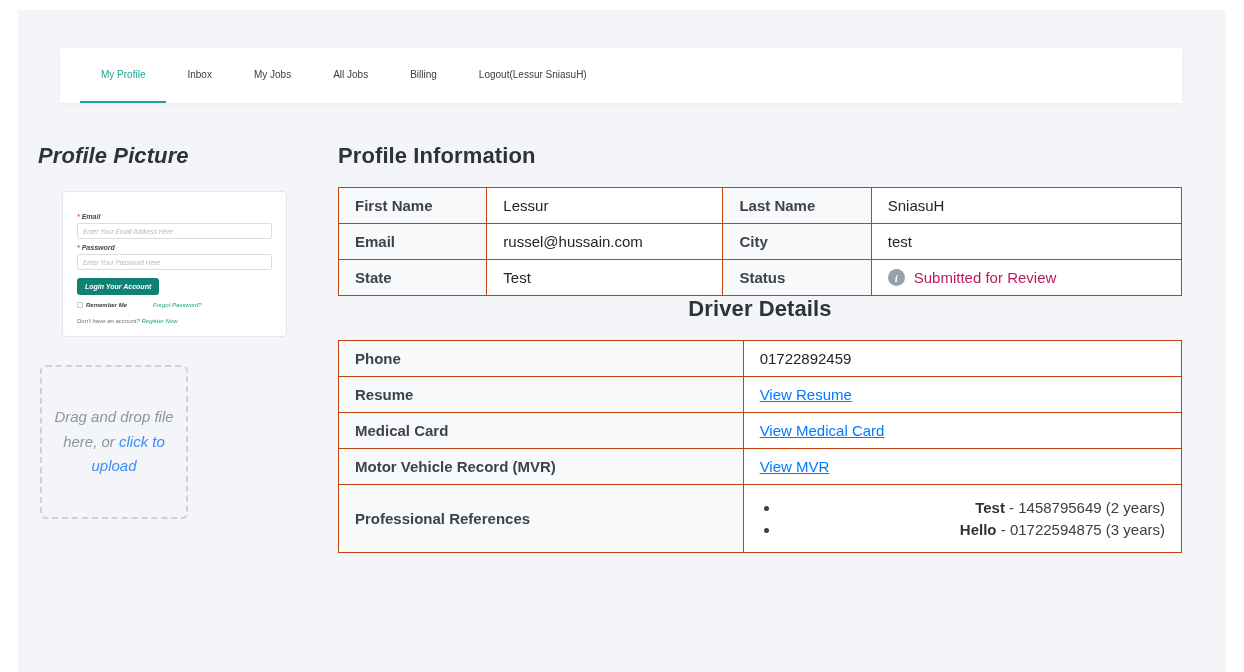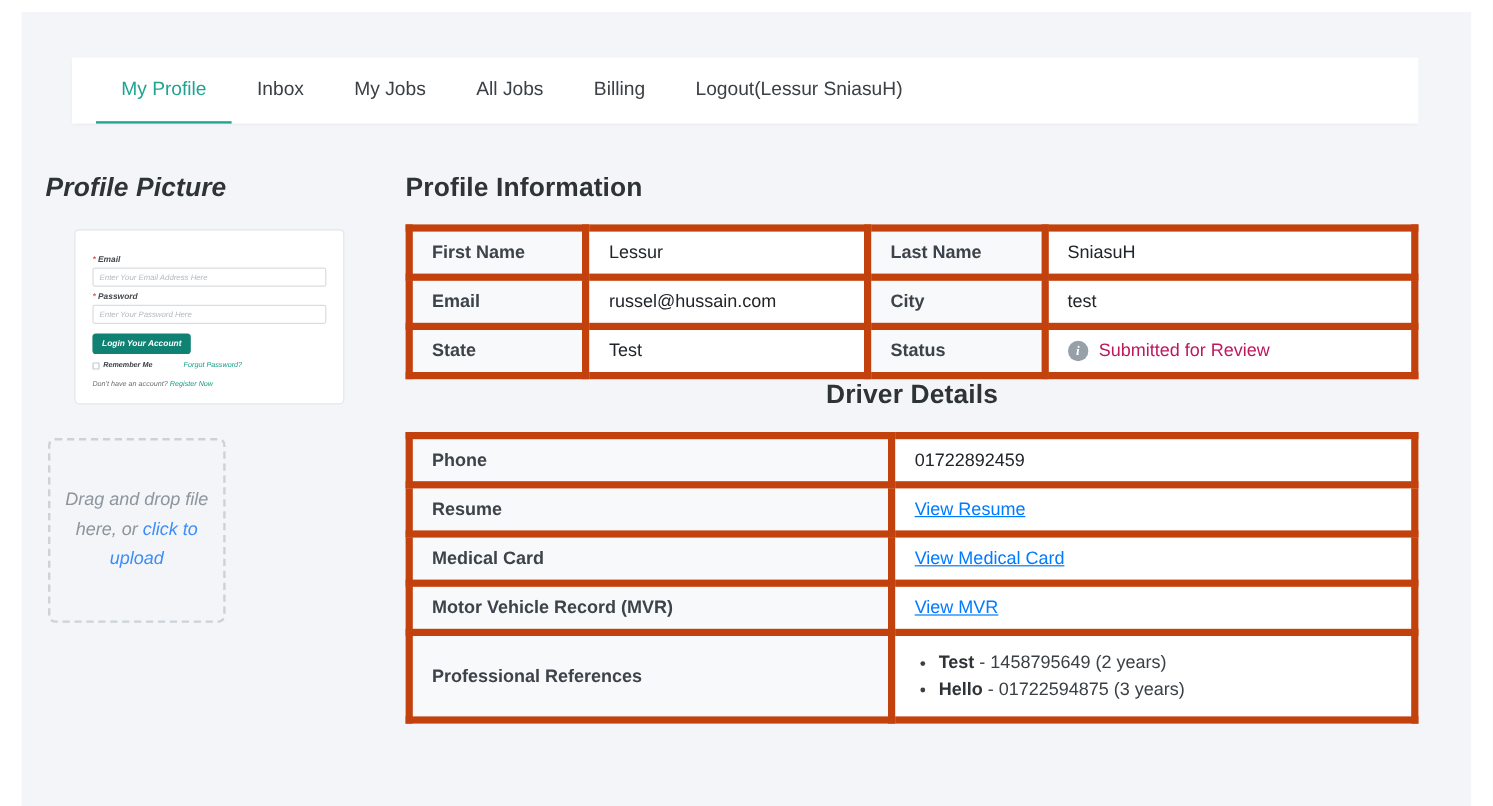--- a/index.html
+++ b/index.html
@@ -21,21 +21,21 @@
     height: 55px;
     background: #ffffff;
     display: flex;
     align-items: stretch;
     padding-left: 20px;
     box-shadow: 0 1px 3px rgba(0,0,0,.05);
   }
   .nav-item {
     display: flex; align-items: center;
     padding: 0 21px;
-    font-size: 16px; color: #3b4045;
+    font-size: 10px; color: #3b4045;
     cursor: pointer;
     border-bottom: 2px solid transparent;
     text-decoration: none;
     white-space: nowrap;
   }
   .nav-item.active { color: #20a492; border-bottom-color: #20a492; }
 
   
   .content { display: flex; padding: 40px 44px 0 20px; }
   .left-col { width: 300px; flex: none; font-style: italic; }
@@ -91,40 +91,40 @@
   }
   .dropzone a { color: #3d8ef8; text-decoration: none; cursor: pointer; }
 
   
   table.grid {
     width: 100%; border-collapse: collapse; background: #fff;
     margin-top: 18px;
     border: 1px solid #e2e5e8;
   }
   table.grid td {
-    border: 6px solid #c2410c;
+    border: 1px solid #c2410c;
     font-size: 15px; padding: 9px 16px; color: #212529;
     vertical-align: middle;
   }
   table.grid td.lbl { background: #f8f9fa; font-weight: 700; color: #3d434a; }
   table.grid a { color: #007bff; text-decoration: underline; }
 
   .status-cell { color: #be185d; display: flex; align-items: center; gap: 9px; font-size: 15px; }
   .info-icon {
     width: 17px; height: 17px; border-radius: 50%;
     background: #97a0a8; color: #fff;
     display: inline-flex; align-items: center; justify-content: center;
     flex: none;
     font-family: "Liberation Serif", serif; font-style: italic; font-weight: bold; font-size: 11px;
   }
   .info-icon::before { content: "i"; }
 
   .heading-gap { margin-top: 32px; text-align: center; }
 
-  ul.refs { margin: 2px 0; padding-left: 20px; }
+  ul.refs { margin: 2px 0; padding-left: 20px; text-align: right; }
   ul.refs li { margin: 5px 0; font-size: 15px; color: #3b4045; }
   ul.refs li b { color: #2e3338; }
 </style>
 </head>
 <body>
 
 <div class="page">
 
   <nav class="navbar">
     <a class="nav-item active">My Profile</a>

